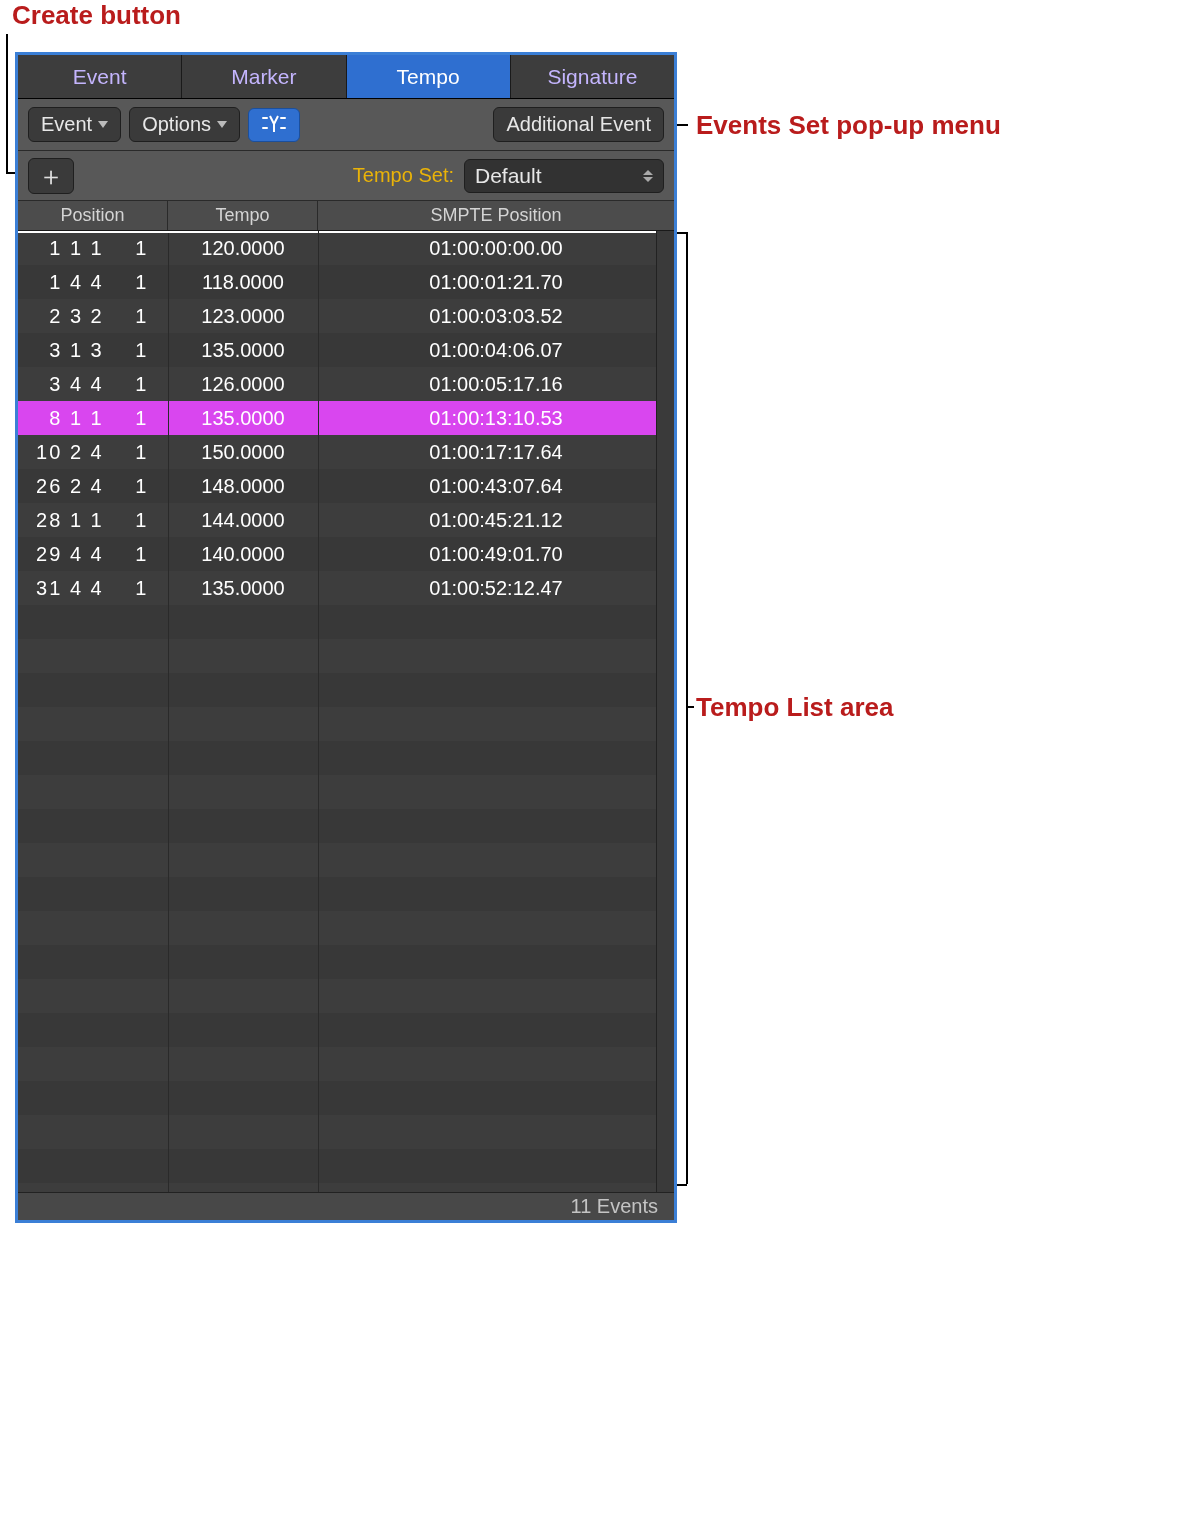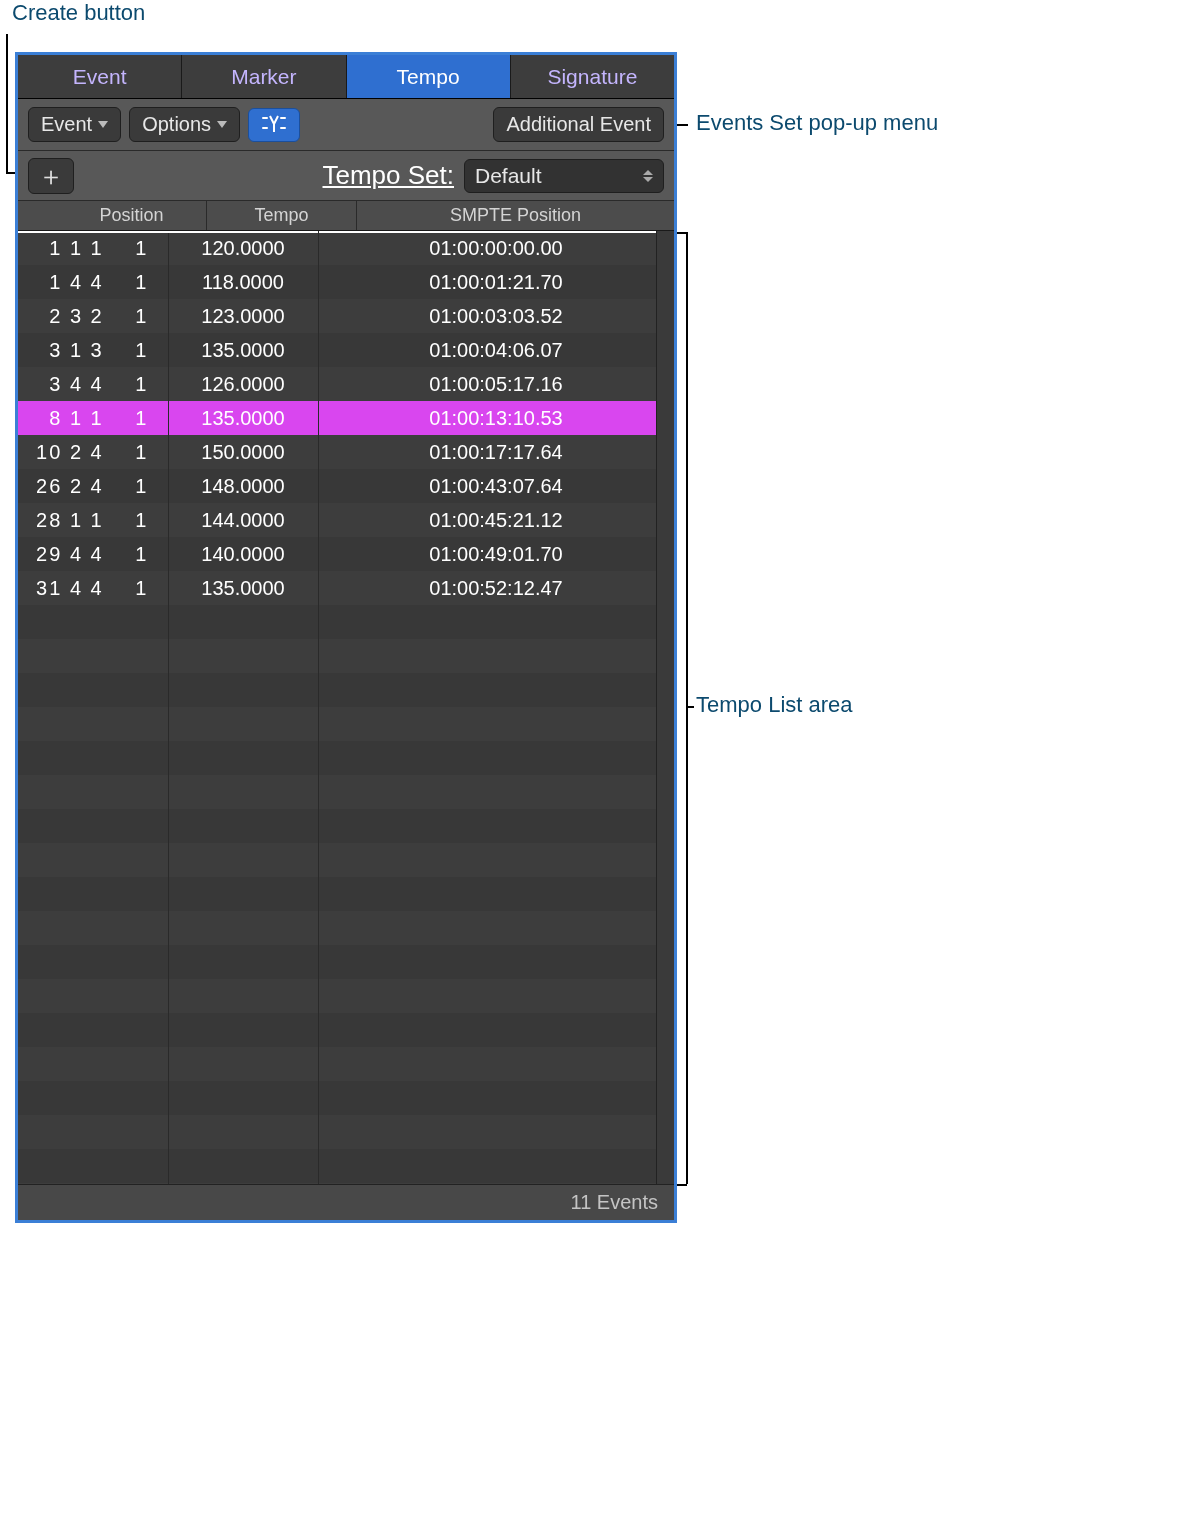--- a/index.html
+++ b/index.html
@@ -1,19 +1,19 @@
 <!DOCTYPE html>
 <html><head>
 <meta charset="utf-8">
 <style>
   * { box-sizing: border-box; margin: 0; padding: 0; }
   html, body { background: #fff; font-family: -apple-system, Helvetica, Arial, sans-serif; }
   body { width: 1178px; height: 1537px; position: relative; }
 
-  .callout { position: absolute; font-size: 22px; color: #0c4a6e; }
+  .callout { position: absolute; font-size: 26px; color: #b91c1c; font-weight: bold; }
   .callout-line { position: absolute; background: #000; }
 
   
   .window {
     position: absolute;
     left: 15px; top: 52px;
     width: 662px; height: 1171px;
     background: #3a3a3a;
     border: 3px solid #3b7fd6;
     display: flex; flex-direction: column;
@@ -47,34 +47,34 @@
   
   .setbar {
     height: 50px; display: flex; align-items: center; gap: 10px;
     padding: 0 10px; background: #585858; border-bottom: 1px solid #2a2a2a;
   }
   .plus-btn {
     width: 46px; height: 36px; background: #3a3a3a; border:1px solid #1f1f1f;
     border-radius: 6px; cursor: pointer; display:flex;align-items:center;justify-content:center;
   }
   .plus-glyph { color:#e0e0e0; font-size:26px; line-height:1; font-weight:300; }
-  .setbar .label { margin-left:auto; color:#ffffff; font-size:26px;text-decoration:underline; }
+  .setbar .label { margin-left:auto; color:#eab308; font-size:20px; }
   .popup {
     width: 200px; height: 34px; background:#323232; border-radius:6px;
     display:flex; align-items:center; padding:0 10px; color:#e7e7e7; font-size:21px;
     border:1px solid #1f1f1f; cursor:pointer; justify-content:space-between;
   }
   .popup-arrows { display:flex; flex-direction:column; gap:2px; align-items:center; }
   .arr-up,.arr-dn{width:0;height:0;border-left:5px solid transparent;border-right:5px solid transparent;}
   .arr-up{border-bottom:5px solid #aaa;} .arr-dn{border-top:5px solid #aaa;}
 
   
   .colhead {
     height: 30px; display:flex; background:#4c4c4c; border-bottom:1px solid #1a1a1a;
-    font-size:18px; color:#d4d4d4;padding-left:39px;
+    font-size:18px; color:#d4d4d4;
   }
   .col-pos { width:150px; display:flex;align-items:center;justify-content:center; border-right:1px solid #2a2a2a;}
   .col-tempo { width:150px; display:flex;align-items:center;justify-content:center; border-right:1px solid #2a2a2a;}
   .col-smpte { flex:1; display:flex;align-items:center;justify-content:center; }
 
   
   .list { flex:1; overflow:hidden; position:relative; }
   .list::before{content:"";position:absolute;left:150px;top:0;bottom:0;width:1px;background:#2a2a2a;}
   .list::after{content:"";position:absolute;left:300px;top:0;bottom:0;width:1px;background:#2a2a2a;}
   .row { height:34px; display:flex; align-items:center; font-size:20px; color:#fff; }
@@ -87,21 +87,21 @@
   .row .c-pos { width:150px; text-align:right; padding-right:10px; display:flex; justify-content:flex-end; gap:20px; white-space:pre;}
   .row .c-posnum { width:100px; text-align:right; letter-spacing:2px;}
   .row .c-posone { width:40px; text-align:center; }
   .row .c-tempo { width:150px; text-align:center; }
   .row .c-smpte { flex:1; text-align:center; }
 
   .rightedge { position:absolute; right:0; top:0; bottom:0; width:18px; background:#3a3a3a; border-left:1px solid #222;}
   .topline { position:absolute; left:0; right:18px; top:0; height:2px; background:#fff; }
 
   
-  .footer { height:36px; background:#484848; display:flex; align-items:center; justify-content:flex-end; padding-right:16px; color:#c4c4c4; font-size:20px; border-top:1px solid #222;}
+  .footer { height:28px; background:#484848; display:flex; align-items:center; justify-content:flex-end; padding-right:16px; color:#c4c4c4; font-size:20px; border-top:1px solid #222;}
 
   
   .filter-icon svg { width:26px; height:22px; }
 </style>
 </head>
 <body>
 
 <div class="callout" style="left:12px; top:0;">Create button</div>
 <div class="callout-line" style="left:6px; top:34px; width:2px; height:138px;"></div>
 <div class="callout-line" style="left:6px; top:172px; width:12px; height:2px;"></div>

